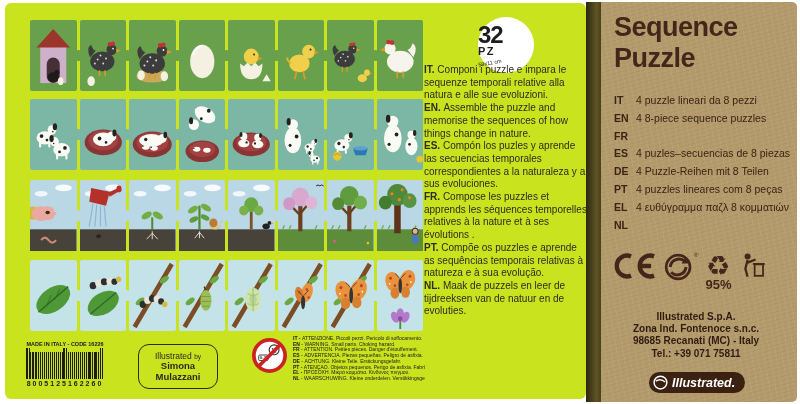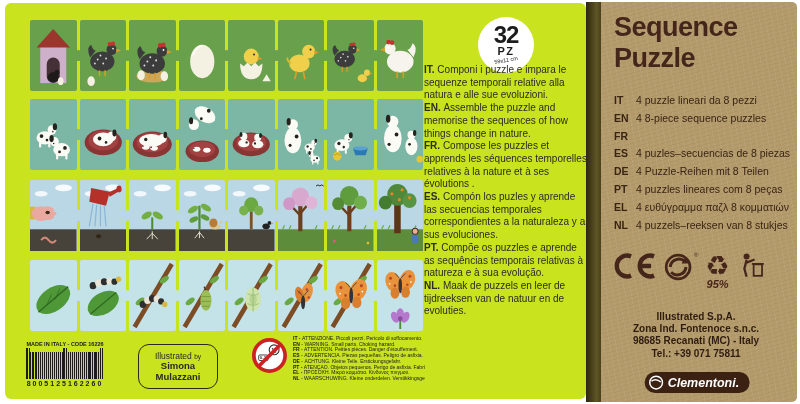--- a/index.html
+++ b/index.html
@@ -19,38 +19,38 @@
          border-radius:0 5px 5px 0;}
   
   .strip{position:absolute;left:25px;width:393px;height:71px;display:flex;gap:3px;}
   #strip-0{top:17px}#strip-1{top:96px}#strip-2{top:177px}#strip-3{top:257px}
   .piece{flex:1;position:relative;border-radius:2px;}
   .piece svg{position:absolute;inset:0;width:100%;height:100%;}
   .knob{position:absolute;right:-7px;top:50%;margin-top:-5.5px;width:11px;height:11px;
         border-radius:50%;z-index:2;}
   
   .badge{position:absolute;left:478px;top:17px;width:56px;height:56px;border-radius:50%;
-         background:#fff;text-align:center;color:#1d1d1d;}
+         background:#fff;color:#1d1d1d;}
   .badge .n{font-size:24px;font-weight:bold;line-height:22px;margin-top:7px;letter-spacing:-1px;}
   .badge .u{font-size:11px;font-weight:bold;line-height:10px;letter-spacing:1.5px;}
   .badge .d{font-size:5.5px;transform:rotate(-10deg);margin-top:1px;}
   
   .descs{position:absolute;left:424px;top:64px;width:164px;font-size:10px;line-height:12.7px;color:#2c2c22;}
   .descs p{margin:0;}
   .descs b{font-weight:bold;}
   
   .kraft h1{margin:0;position:absolute;left:13px;top:10px;width:170px;font-size:27px;line-height:31px;
             color:var(--brown,#45261a);font-weight:bold;letter-spacing:-.5px;}
   .langs{position:absolute;left:13px;top:90px;width:180px;}
   .lang{display:flex;font-size:10.5px;line-height:17.8px;color:#3a2414;}
   .lang b{width:22px;font-weight:bold;flex:none;}
   .certs{position:absolute;left:10px;top:250px;display:flex;align-items:flex-start;gap:7px;color:var(--brown,#45261a);}
   .cert{text-align:center;}
   .recycle-glyph{font-size:27px;line-height:28px;}
-  .pct{font-size:11px;font-weight:bold;line-height:9px;font-style:italic;}
+  .pct{font-size:13px;font-weight:bold;line-height:9px;}
   .greendot-r{font-size:6px;vertical-align:top;}
   .address{position:absolute;left:0;right:6px;top:309px;text-align:center;font-size:10px;
            font-weight:bold;line-height:12.2px;color:#2f1c10;}
   .logo{position:absolute;left:50%;top:370px;transform:translateX(-52%);background:#3a2112;color:#fff;
         border-radius:12px;height:21px;display:flex;align-items:center;padding:0 10px 0 4px;gap:4px;}
   .logo .txt{font-size:12.5px;font-weight:bold;font-style:italic;white-space:nowrap;}
   
   .barcode{position:absolute;left:26px;top:341px;width:78px;text-align:center;color:#1c1c1c;}
   .madein{font-size:5.5px;font-weight:bold;white-space:nowrap;}
   .bars{height:31px;display:flex;align-items:flex-end;justify-content:center;margin-top:1px;}
@@ -628,22 +628,22 @@
 
   <div class="badge">
     <div class="n">32</div>
     <div class="u">PZ</div>
     <div class="d">59x11 cm</div>
   </div>
 
   <div class="descs" id="descriptions">
       <p><b>IT. </b><span>Componi i puzzle e impara le sequenze temporali relative alla natura e alle sue evoluzioni.</span></p>
       <p><b>EN. </b><span>Assemble the puzzle and memorise the sequences of how things change in nature.</span></p>
+      <p><b>ES. </b><span>Compón los puzles y aprende las secuencias temporales correspondientes a la naturaleza y a sus evoluciones.</span></p>
       <p><b>FR. </b><span>Compose les puzzles et apprends les séquences temporelles relatives à la nature et à ses évolutions .</span></p>
-      <p><b>ES. </b><span>Compón los puzles y aprende las secuencias temporales correspondientes a la naturaleza y a sus evoluciones.</span></p>
       <p><b>PT. </b><span>Compõe os puzzles e aprende as sequências temporais relativas à natureza e à sua evolução.</span></p>
       <p><b>NL. </b><span>Maak de puzzels en leer de tijdreeksen van de natuur en de evoluties.</span></p>
     </div>
 
   <div class="barcode">
     <div class="madein">MADE IN ITALY - CODE 16226</div>
     <div class="bars" id="bars">
         <i style="width: 2px; height: 31px;"></i>
         <i style="width: 1px; height: 31px;"></i>
         <i style="width: 1px; height: 27px;"></i>
@@ -743,21 +743,20 @@
         <div class="lang">
           <b>PT</b>
           <span>4 puzzles lineares com 8 peças</span>
         </div>
         <div class="lang">
           <b>EL</b>
           <span>4 ευθύγραμμα παζλ 8 κομματιών</span>
         </div>
         <div class="lang">
           <b>NL</b>
-          <span>4 puzzels–reeksen van 8 stukjes</span>
         </div>
       </div>
 
     <div class="certs">
       <div class="cert">
         <svg width="46" height="28" viewBox="0 0 62 34">
           <path d="M27 4 A14 14 0 1 0 27 30" fill="none" stroke="#45261a" stroke-width="6"></path>
           <path d="M58 4 A14 14 0 1 0 58 30" fill="none" stroke="#45261a" stroke-width="6"></path>
           <line x1="40" y1="17" x2="54" y2="17" stroke="#45261a" stroke-width="6"></line>
         </svg>
@@ -790,16 +789,16 @@
         <div>Zona Ind. Fontenoce s.n.c.</div>
         <div>98685 Recanati (MC) - Italy</div>
         <div>Tel.: +39 071 75811</div>
       </div>
 
     <div class="logo">
       <svg width="15" height="15" viewBox="0 0 16 16">
         <circle cx="8" cy="8" r="6.8" fill="none" stroke="#fff" stroke-width="1.6"></circle>
         <path d="M3 6.5 q5 -3.5 10 1" stroke="#fff" fill="none" stroke-width="1.6"></path>
       </svg>
-      <span class="txt">Clementoni.</span>
+      <span class="txt">Illustrated.</span>
     </div>
   </div>
 </div>
 
 </body></html>

